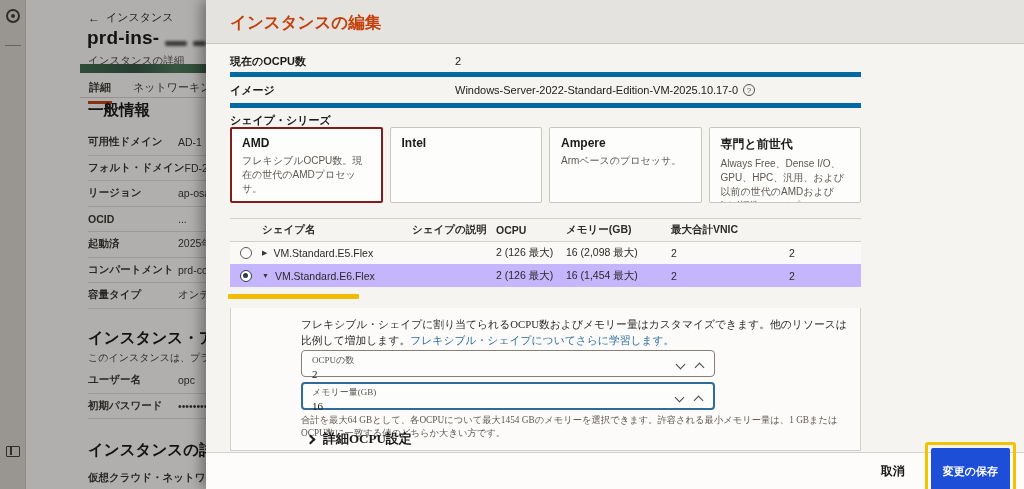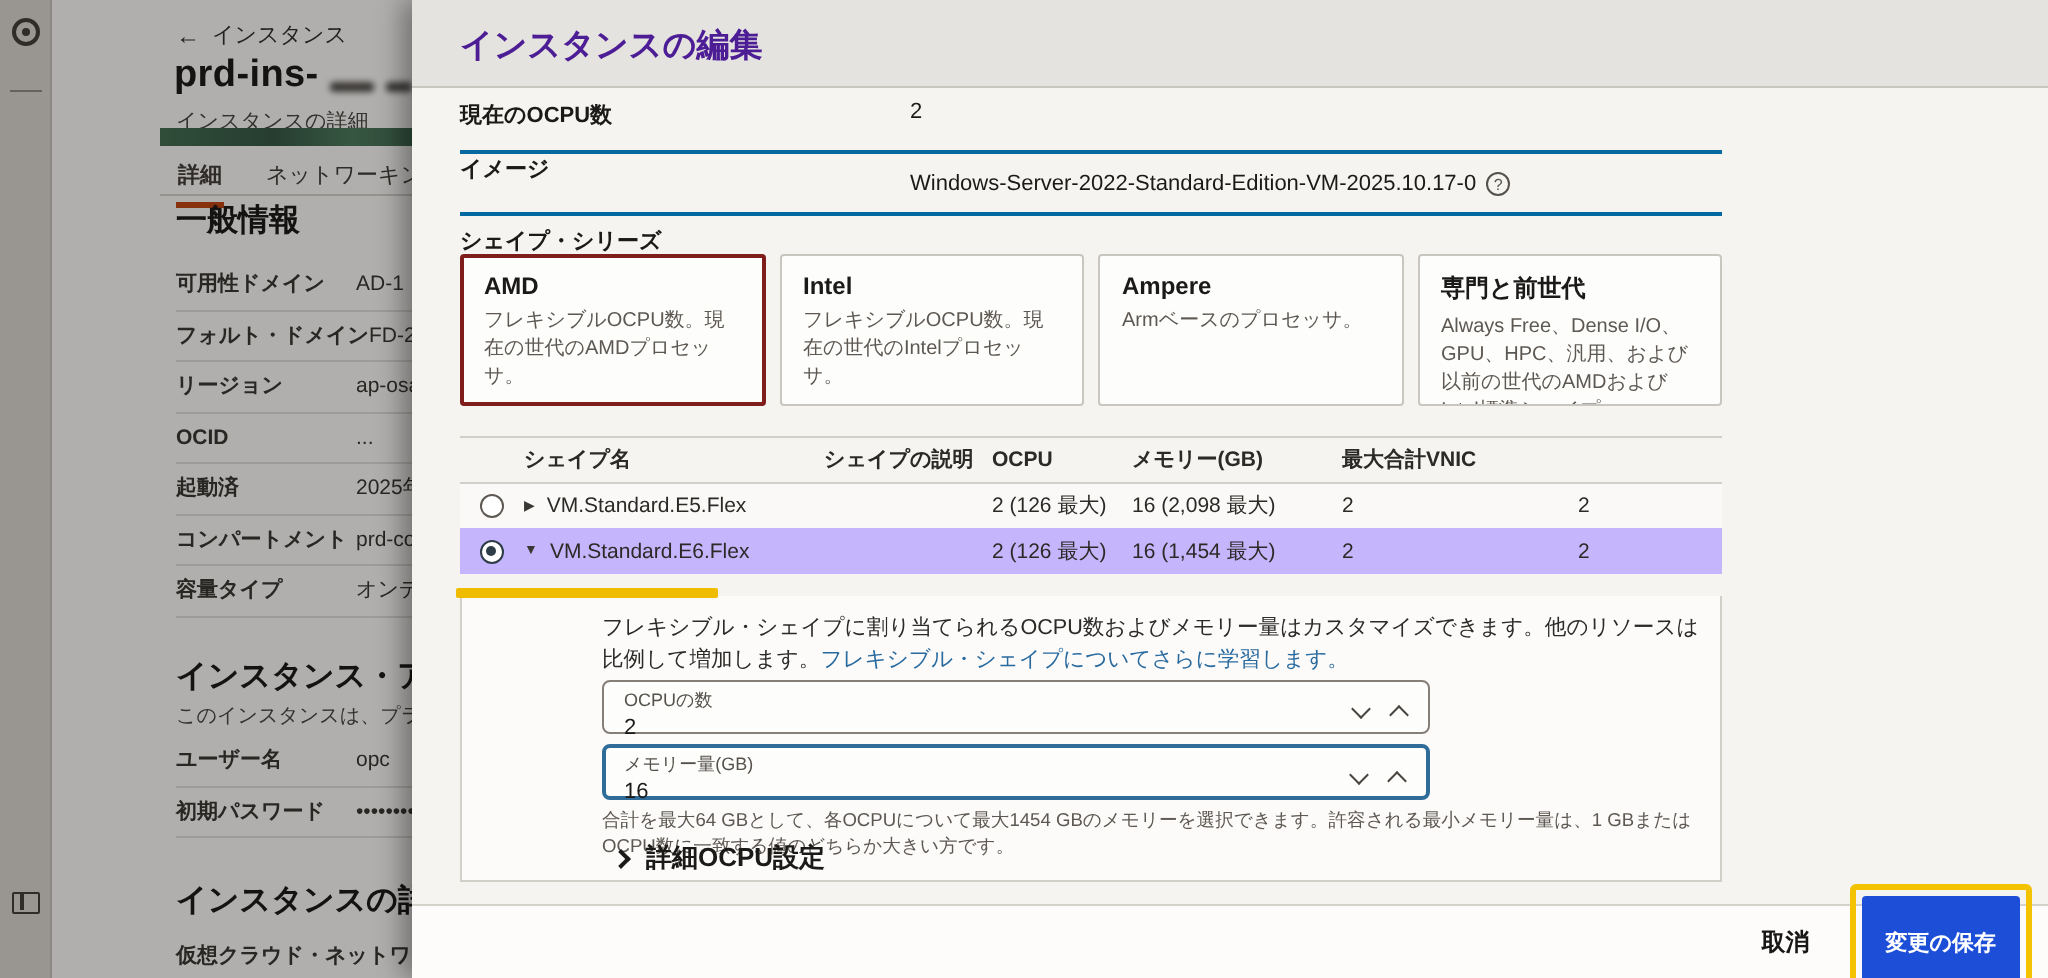--- a/index.html
+++ b/index.html
@@ -34,22 +34,22 @@
   .bgrow { display:flex; align-items:center; height:25.5px; border-bottom:1px solid #e3e1dd; font-size:10.5px; }
   .bglabel { flex:0 0 90px; font-weight:bold; color:#33312e; white-space:nowrap; }
   .bgvalue { color:#33312e; white-space:nowrap; }
   .bg-desc { position:absolute; left:62px; font-size:10px; color:#44423f; white-space:nowrap; }
   .dim { position:absolute; top:0; left:0; width:206px; height:489px; background:rgba(22,20,17,.34); z-index:5; }
 
   
   .drawer { position:absolute; top:0; left:206px; width:818px; height:489px; background:#f5f4f1;
             box-shadow:-5px 0 12px rgba(0,0,0,.35); z-index:10; }
   .d-header { position:absolute; top:0; left:0; width:818px; height:44px; background:#e5e3df; border-bottom:1px solid #c9c6c0; }
-  .d-title { position:absolute; top:12px; left:24px; font-size:16.5px; font-weight:bold; color:#4c1d95; }
-  .m-row { position:absolute; left:24px; width:631px; display:flex; border-bottom:2px solid #0369a1; font-size:11px; color:#1b1a18; }
+  .d-title { position:absolute; top:12px; left:24px; font-size:16.5px; font-weight:bold; color:#c2410c; }
+  .m-row { position:absolute; left:24px; width:631px; display:flex; align-items:center; border-bottom:5px solid #0369a1; font-size:11px; color:#1b1a18; }
   .m-row .lbl { flex:0 0 225px; font-weight:bold; }
   .row-cur { top:50px; height:27px; }
   .row-img { top:77px; height:31px; }
   .img-val { display:flex; align-items:center; gap:5px; }
   .help-ic { width:12px; height:12px; border:1px solid #55514b; border-radius:50%; font-size:8px; line-height:11px;
              text-align:center; color:#55514b; flex:0 0 auto; }
   .series-lbl { position:absolute; top:113px; left:24px; font-size:11px; font-weight:bold; color:#1b1a18; }
   .cards { position:absolute; top:127px; left:24px; width:631px; display:grid; grid-template-columns:repeat(4,1fr); gap:7px; }
   .card { height:76px; background:#fdfdfc; border:1px solid #c9c5bf; border-radius:2px; padding:8px 11px; overflow:hidden; }
   .card.selected { border:2px solid #7f1d1d; padding:7px 10px; }
@@ -61,22 +61,22 @@
   .t-row { display:flex; align-items:center; height:22px; background:#faf9f7; }
   .t-row.selected { height:23px; background:#c4b5fd; }
   .c0{flex:0 0 32px; display:flex; justify-content:center;} .c1{flex:0 0 150px; display:flex; align-items:center; gap:6px;}
   .c2{flex:0 0 84px;} .c3{flex:0 0 70px;} .c4{flex:0 0 105px;} .c5{flex:0 0 118px;} .c6{flex:0 0 72px;}
   .radio { width:12px; height:12px; border:1.5px solid #5d5852; border-radius:50%; background:#fff; position:relative; }
   .radio.sel { border-color:#2e3c47; }
   .radio.sel::after { content:""; position:absolute; top:2px; left:2px; width:5px; height:5px; background:#2e3c47; border-radius:50%; }
   .caret { font-size:7px; color:#3a3834; }
   .yellow-bar { position:absolute; top:294px; left:22px; width:131px; height:5px; background:#f0bc00; z-index:6; border-radius:1px; }
 
-  .flex-panel { position:absolute; top:298px; left:24px; width:631px; height:143px; background:#fcfbfa;
-                border:1px solid #d2cfc9; border-top:none; }
+  .flex-panel { position:absolute; top:308px; left:24px; width:631px; height:143px; background:#fcfbfa;
+                border:1px solid #d2cfc9; border-top:none;font-family:Liberation Serif, serif; }
   .fp-desc { position:absolute; top:8px; left:70px; width:550px; font-size:10.8px; line-height:1.5; color:#2b2a27; }
   .fp-link { color:#2a6b9f; }
   .stepper { position:absolute; left:70px; width:414px; background:#fdfdfc; border:1px solid #857f78; border-radius:4px; padding:3px 10px; }
   .st-ocpu { top:42px; height:27px; }
   .st-mem { top:74px; height:28px; border:2px solid #2f6c99; padding:2px 9px; }
   .st-lbl { font-size:9px; color:#55514b; }
   .st-val { font-size:11px; color:#1b1a18; margin-top:1px; }
   .chev { position:absolute; width:7px; height:7px; border-left:1.6px solid #4a453f; border-bottom:1.6px solid #4a453f; }
   .chev.down { top:10px; right:30px; transform:rotate(-45deg); }
   .chev.up { top:13px; right:11px; transform:rotate(135deg); }
@@ -198,21 +198,20 @@
     </div>
 
     <div class="series-lbl">シェイプ・シリーズ</div>
     <div class="cards">
       <div class="card selected">
         <div class="card-t">AMD</div>
         <div class="card-d">フレキシブルOCPU数。現在の世代のAMDプロセッサ。</div>
       </div>
       <div class="card">
         <div class="card-t">Intel</div>
-        <div class="card-d">フレキシブルOCPU数。現在の世代のIntelプロセッサ。</div>
       </div>
       <div class="card">
         <div class="card-t">Ampere</div>
         <div class="card-d">Armベースのプロセッサ。</div>
       </div>
       <div class="card">
         <div class="card-t">専門と前世代</div>
         <div class="card-d">Always Free、Dense I/O、GPU、HPC、汎用、および以前の世代のAMDおよびIntel標準シェイプ。</div>
       </div>
     </div>

